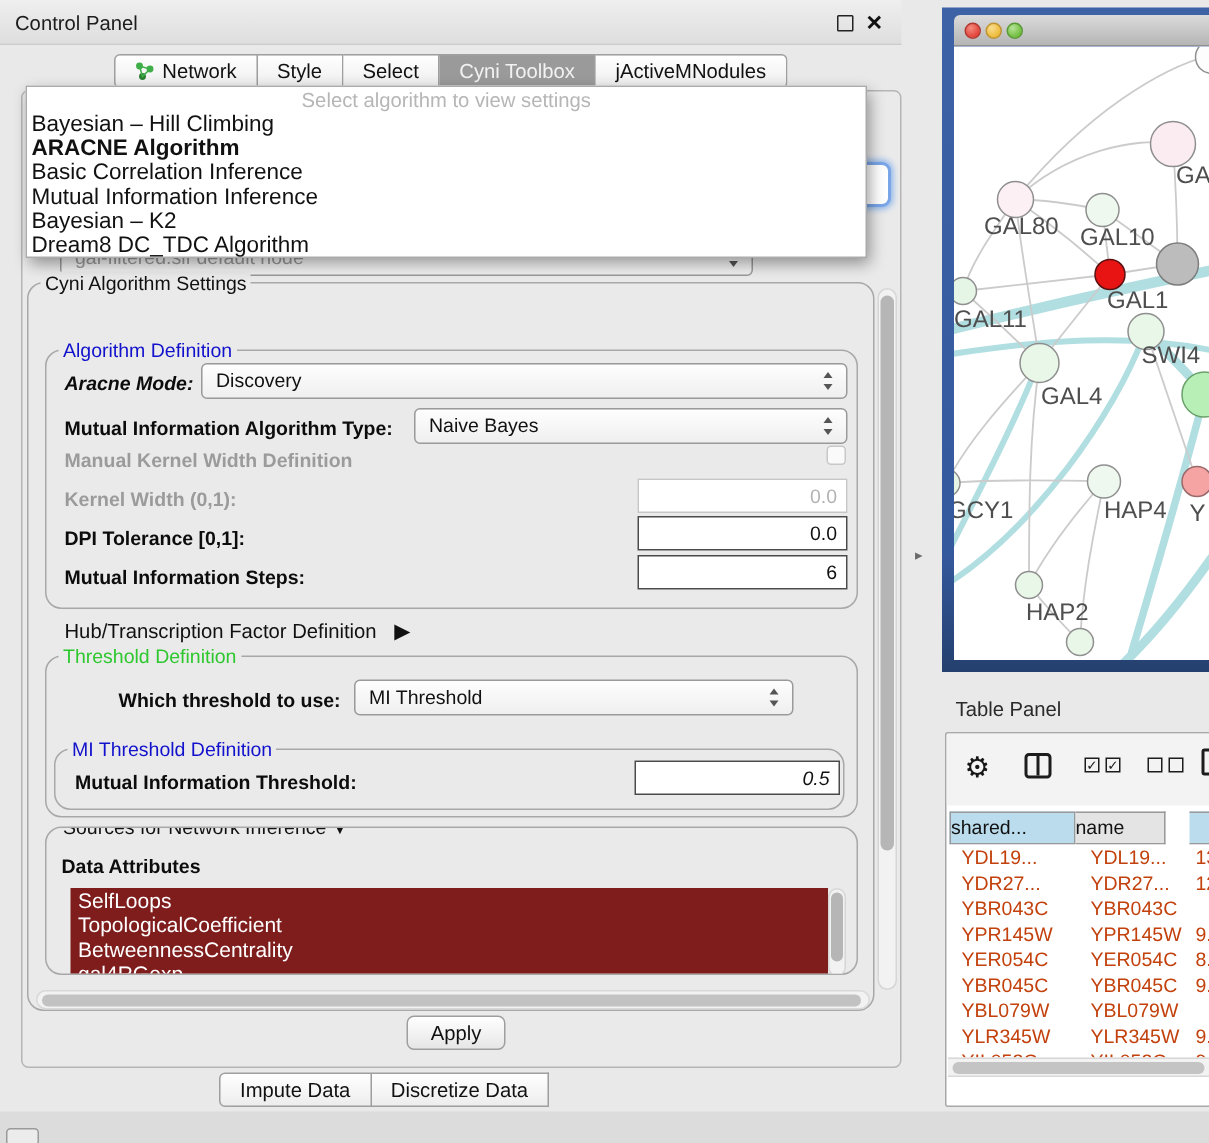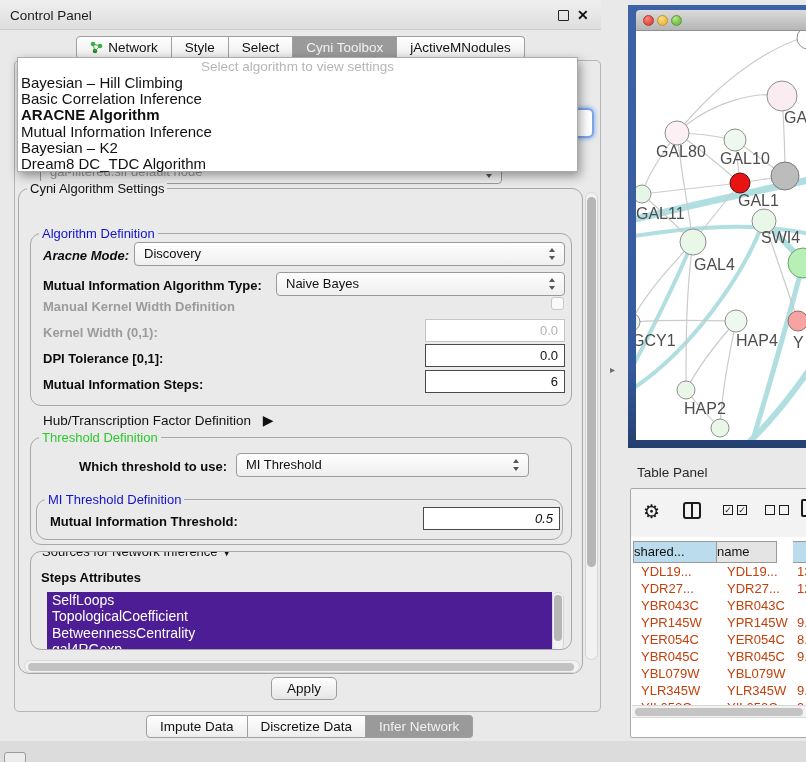--- a/index.html
+++ b/index.html
@@ -45,21 +45,21 @@
   .group { border:1px solid #a8a8a8; border-radius:11px; }
   .gtitle { position:absolute; top:-8px; left:8px; background:#eaeaea; padding:0 3px; font-size:13px; white-space:nowrap; }
   .blue { color:#1212cd; } .green { color:#2ec82e; }
 
   .popup { left:17px; top:57px; width:561px; height:115px; background:#ffffff; border:1px solid #ababab;
            box-shadow:2px 4px 10px rgba(0,0,0,.4); z-index:30; }
   .popup-hint { text-align:center; color:#b6b6b6; font-size:13.5px; height:17px; line-height:17px; }
   .popup-item { font-size:15px; height:16.2px; line-height:16.2px; padding-left:3px; white-space:nowrap; }
   .popup-item.bold { font-weight:bold; }
 
-  .attr-list { background:#4c1d95; }
+  .attr-list { background:#7f1d1d; }
   .attr-item { color:#ffffff; font-size:14px; height:16.4px; line-height:16.4px; padding-left:5px; white-space:nowrap; }
 
   .scroll-track-v { background:#f2f2f2; border:1px solid #d6d6d6; border-radius:7px; }
   .scroll-thumb { background:#b6b6b6; border-radius:5px; }
   .scroll-track-h { background:#f2f2f2; border:1px solid #d8d8d8; border-radius:7px; }
 
   .apply-btn { left:271px; top:677px; width:66px; height:23px; background:linear-gradient(#ffffff,#e6e6e6);
                border:1px solid #9e9e9e; border-radius:5px; font-size:13.5px; text-align:center; line-height:21px; }
 
   .bottom-tabbar { left:146px; top:715px; display:flex; }
@@ -170,21 +170,21 @@
     </div>
     <div class="abs group" style="left:36px;top:499px;width:527px;height:41px;">
       <span class="gtitle blue">MI Threshold Definition</span>
     </div>
     <span class="abs lbl" style="left:50px;top:514px;">Mutual Information Threshold:</span>
     <div class="abs field" style="left:423px;top:507px;width:137px;height:23px;font-style:italic;"><span>0.5</span></div>
 
     <div class="abs group" style="left:30px;top:551px;width:542px;height:99px;overflow:hidden;">
       <span class="gtitle"><span>Sources for Network Inference</span>
          <span style="font-size:11px;">▼</span></span>
-      <span class="lbl" style="position:absolute;left:10px;top:18px;">Steps Attributes</span>
+      <span class="lbl" style="position:absolute;left:10px;top:18px;">Data Attributes</span>
       <div class="attr-list" style="position:absolute;left:16px;top:40px;width:505px;height:59px;">
         <div class="attr-item">SelfLoops</div>
         <div class="attr-item">TopologicalCoefficient</div>
         <div class="attr-item">BetweennessCentrality</div>
         <div class="attr-item">gal4RGexp</div>
       </div>
       <div class="scroll-track-v" style="position:absolute;left:521px;top:40px;width:12px;height:59px;">
         <div class="scroll-thumb" style="position:absolute;left:1px;top:2px;width:8px;height:46px;"></div>
       </div>
     </div>
@@ -195,28 +195,27 @@
 
     <div class="abs scroll-track-v" style="left:585px;top:192px;width:13px;height:468px;">
       <div class="scroll-thumb" style="position:absolute;left:1px;top:4px;width:9px;height:370px;"></div>
     </div>
 
     <div class="abs apply-btn"><span>Apply</span></div>
 
     <div class="abs bottom-tabbar">
       <div class="tab first"><span>Impute Data</span></div>
       <div class="tab"><span>Discretize Data</span></div>
-      <div class="tab last sel"><span>Infer Network</span></div>
     </div>
 
     <div class="abs popup">
       <div class="popup-hint">Select algorithm to view settings</div>
       <div class="popup-item">Bayesian – Hill Climbing</div>
+      <div class="popup-item bold">ARACNE Algorithm</div>
       <div class="popup-item">Basic Correlation Inference</div>
-      <div class="popup-item bold">ARACNE Algorithm</div>
       <div class="popup-item">Mutual Information Inference</div>
       <div class="popup-item">Bayesian – K2</div>
       <div class="popup-item">Dream8 DC_TDC Algorithm</div>
     </div>
   </section>
 
   <span class="abs divider-handle">▸</span>
 
   <section>
     <div class="abs net-window"></div>

